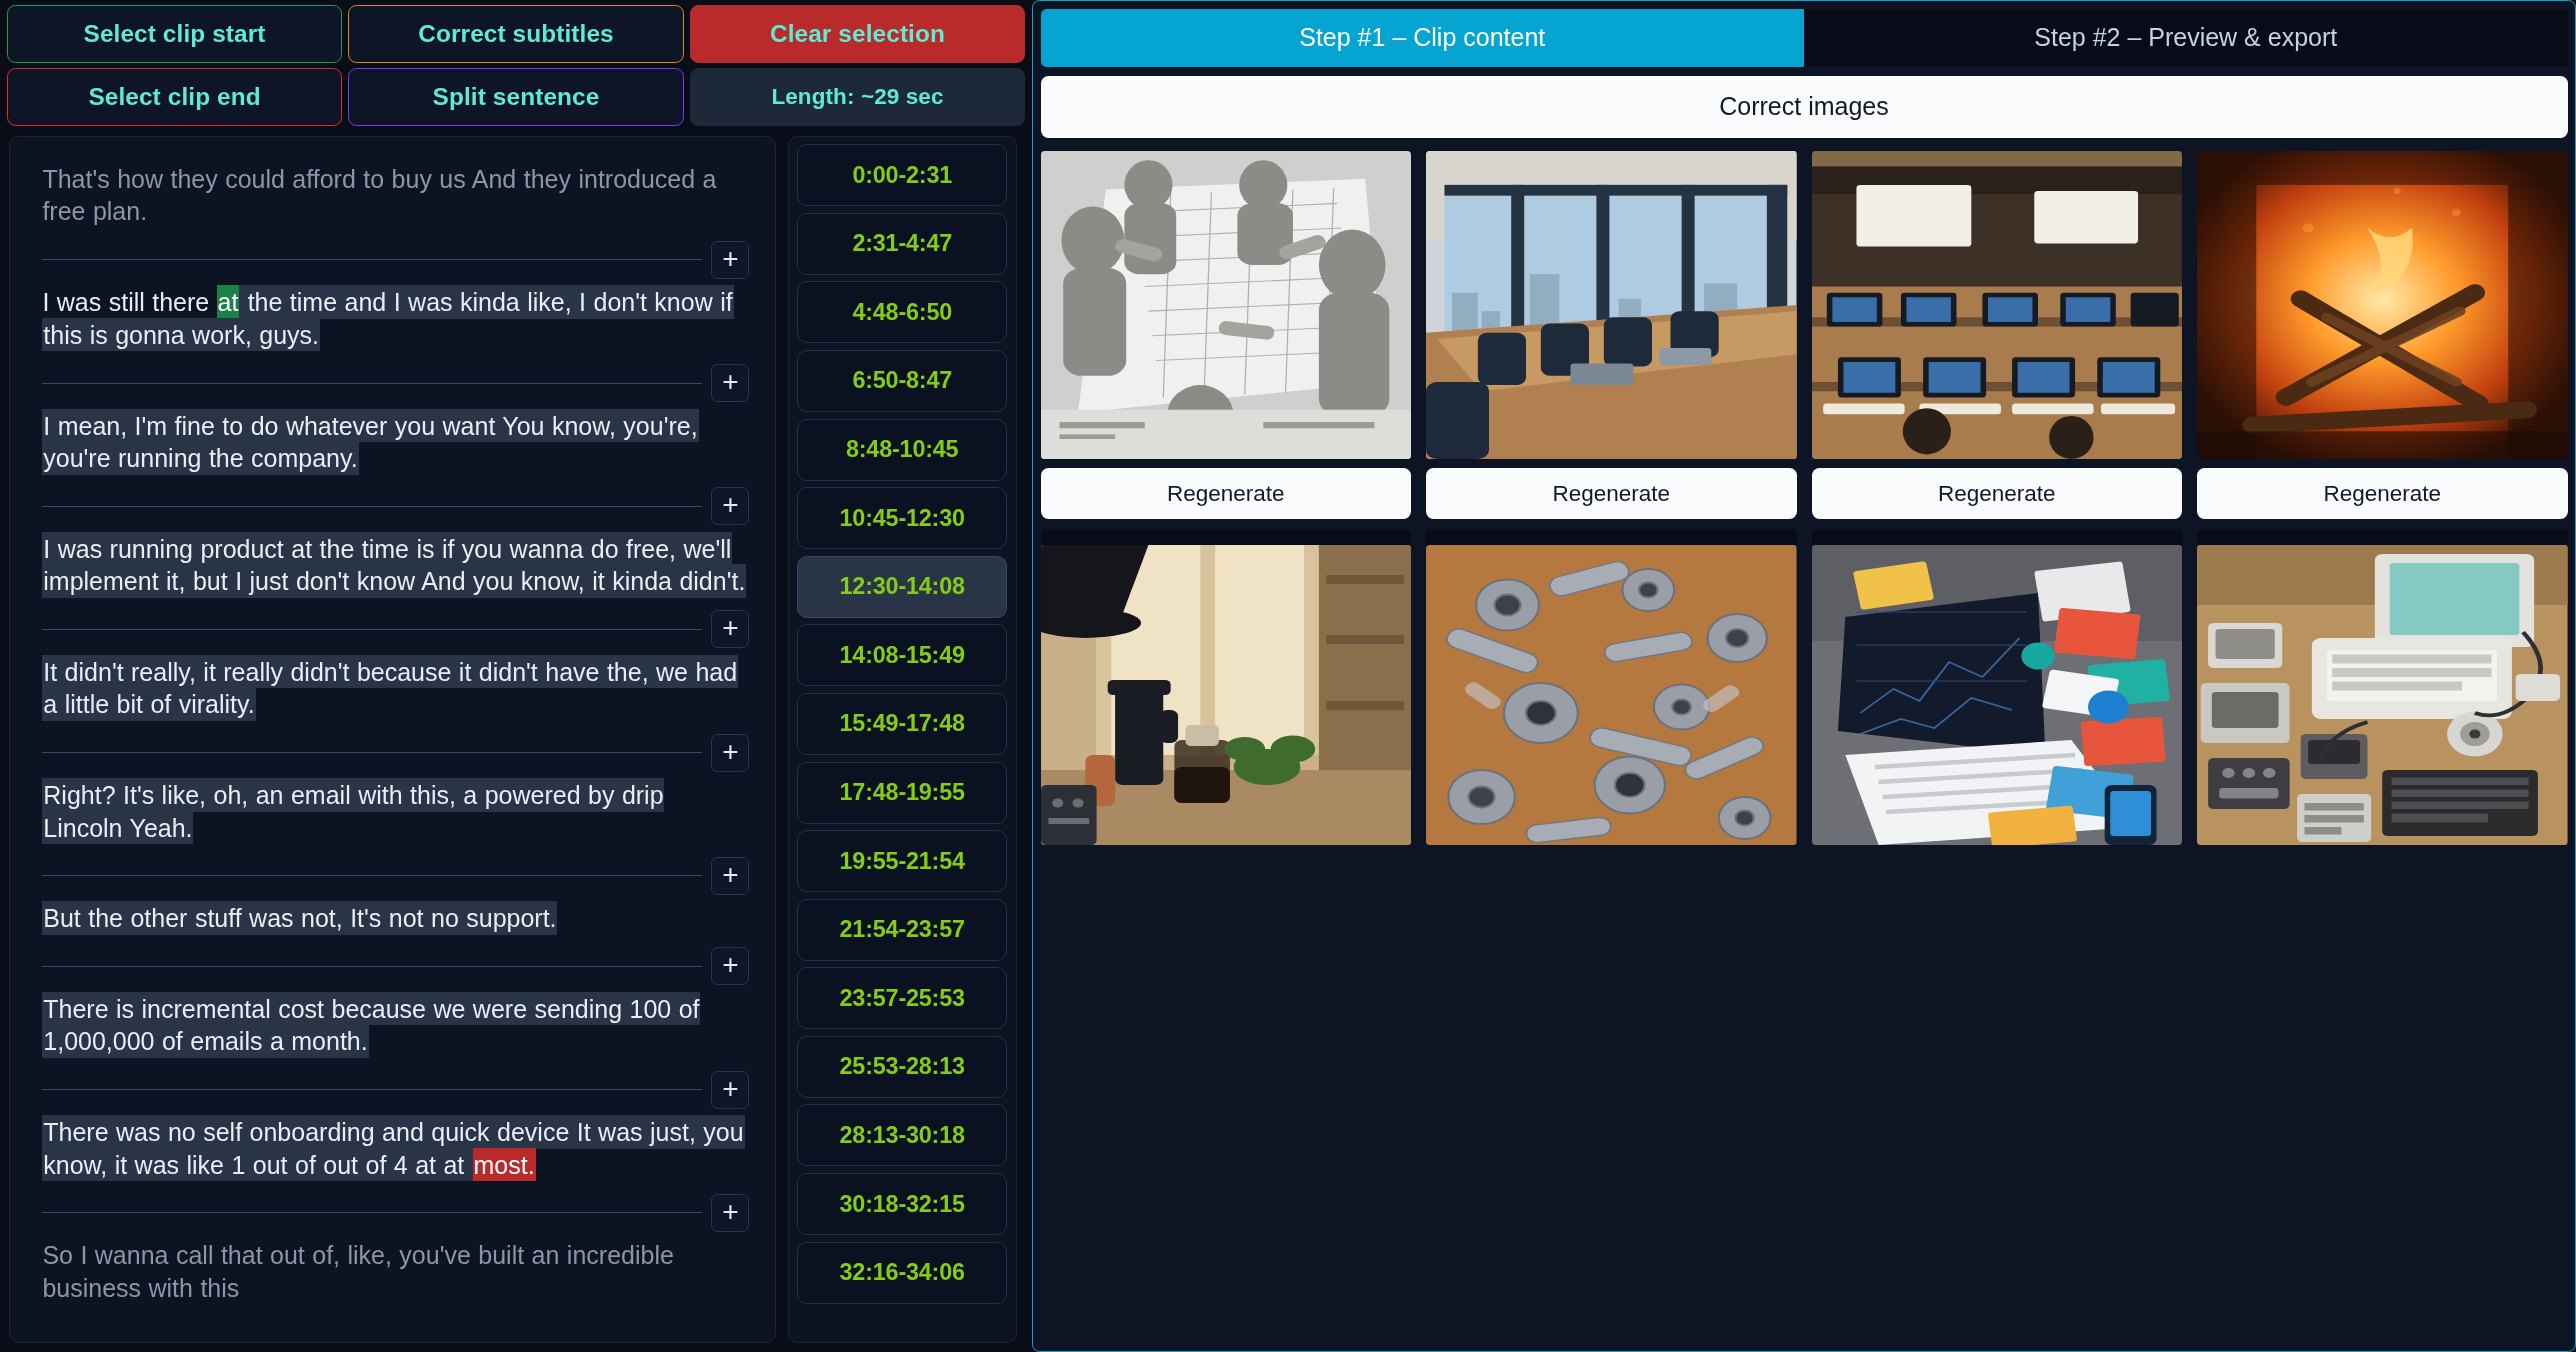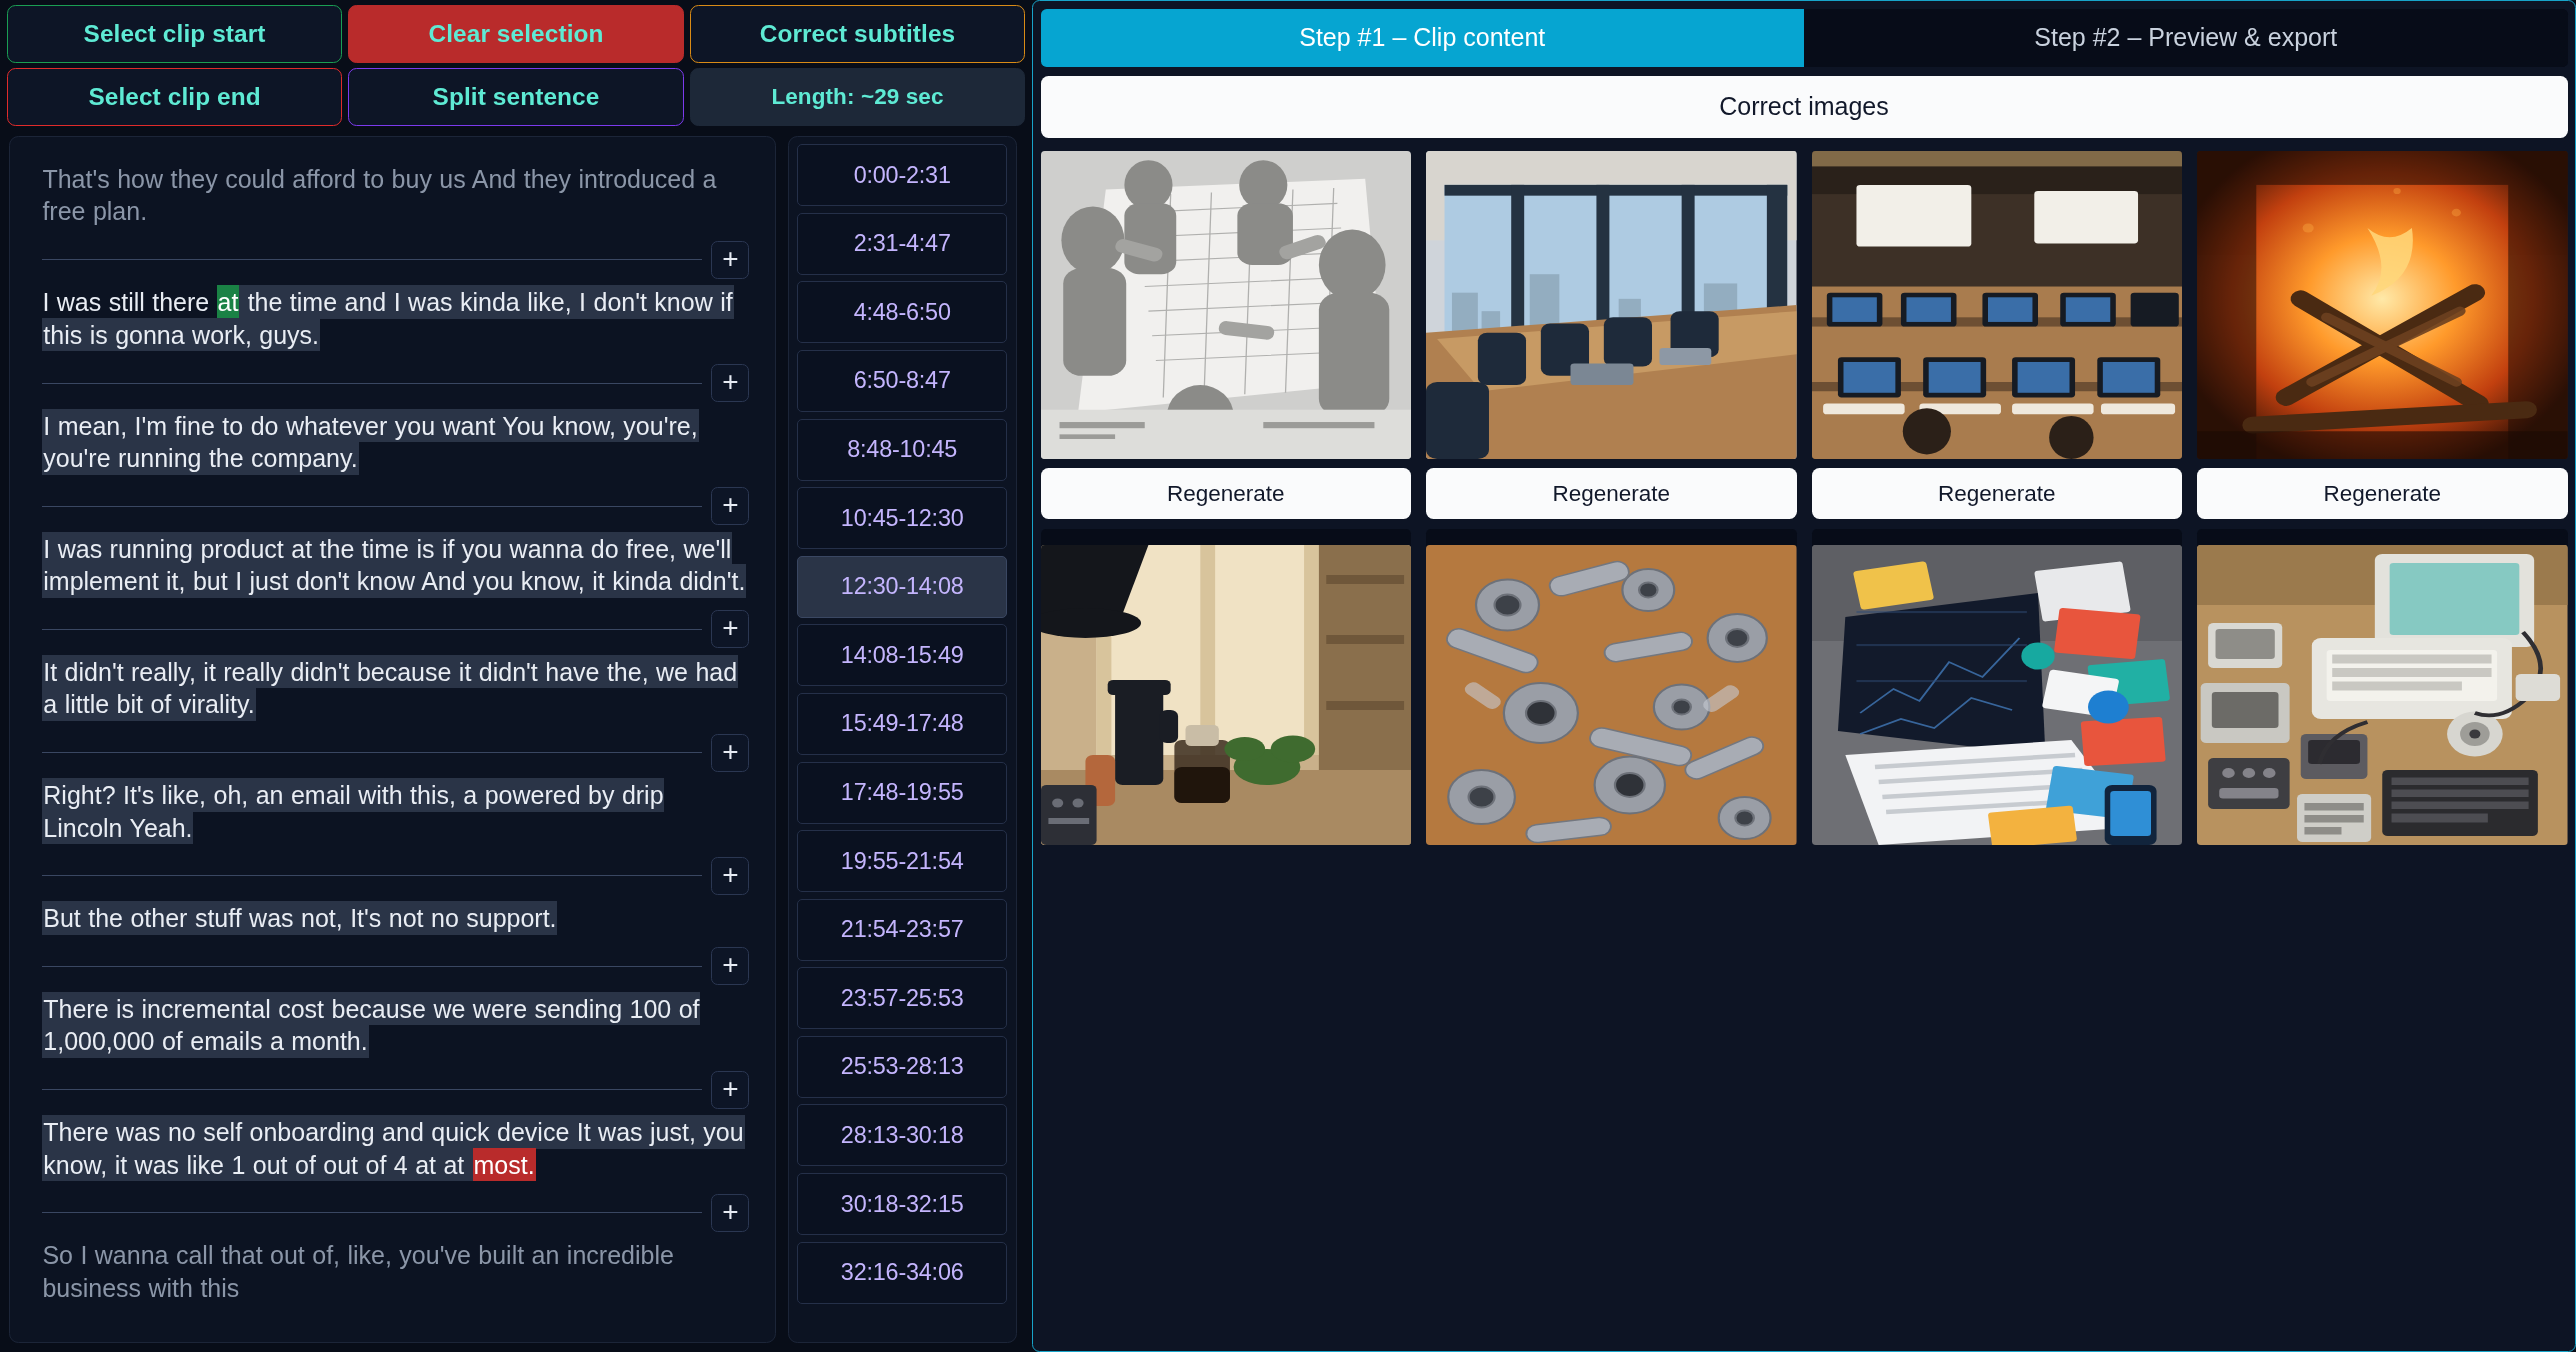--- a/index.html
+++ b/index.html
@@ -142,25 +142,25 @@
     padding: 7.5px 8.4px;
     display: flex;
     flex-direction: column;
     gap: 6.6px;
     overflow: hidden;
   }
   .ts-item {
     height: 62px;
     flex: 0 0 62px;
     border: 0.9px solid #253049;
-    border-radius: 5px;
+    border-radius: 10px;
     background: #0a1120;
-    color: #c4b5fd;
+    color: #84cc16;
     font-size: 23.4px;
-    font-weight: 400;
+    font-weight: 700;
     display: flex;
     align-items: center;
     justify-content: center;
     cursor: pointer;
     letter-spacing: -0.2px;
   }
   .ts-item.active { background: #2a3447; border-color: #3a4762; }
 
   
   .right-panel {
@@ -262,22 +262,22 @@
 </style>
 </head>
 <body>
 
 <div id="app">
 
   <div class="left-panel">
 
     <div class="toolbar">
       <div class="tbtn outline-green">Select clip start</div>
+      <div class="tbtn outline-orange">Correct subtitles</div>
       <div class="tbtn solid-red">Clear selection</div>
-      <div class="tbtn outline-orange">Correct subtitles</div>
       <div class="tbtn outline-red">Select clip end</div>
       <div class="tbtn outline-purple">Split sentence</div>
       <div class="tbtn length-box">Length: ~29 sec</div>
     </div>
 
     <div class="left-body">
       <div class="transcript" id="transcript">
           <div class="sent-block">
             <div class="sent dim"><span>That's how they could afford to buy us And they introduced a free plan.</span></div>
           </div>

